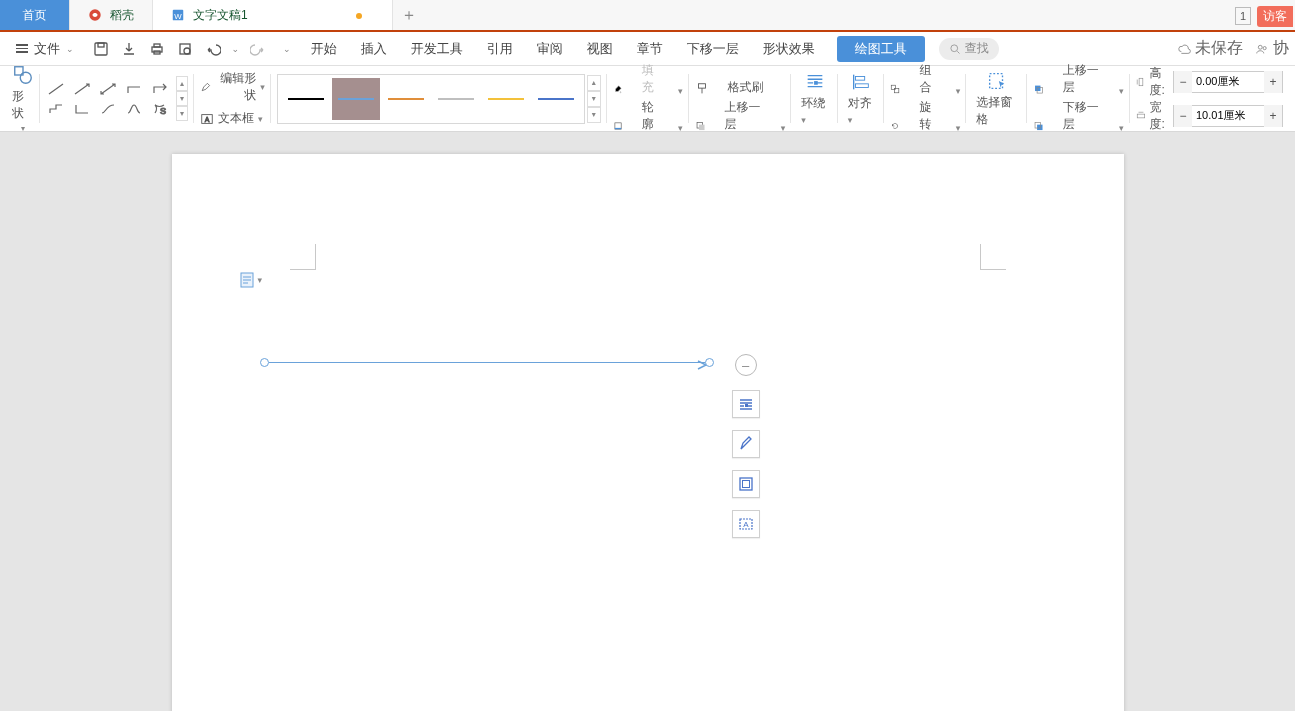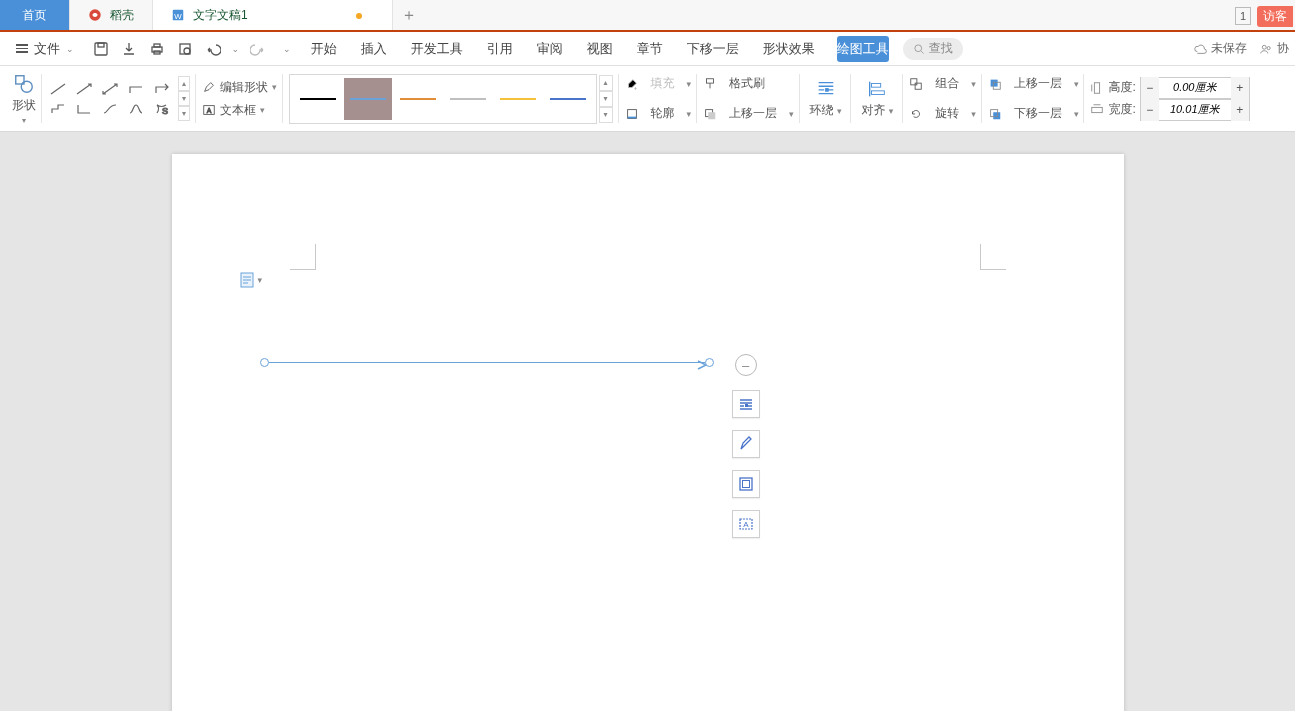--- a/index.html
+++ b/index.html
@@ -22,24 +22,24 @@
   .menubar { height: 34px; background: #fff; display:flex; align-items:center; padding:0 8px; font-size:13px; color:#444; border-bottom:1px solid #e0e0e0; position:relative;}
   .filebtn { display:flex; align-items:center; gap:6px; padding:0 8px; cursor:pointer;}
   .ham { display:flex; flex-direction:column; gap:2px;}
   .ham span{ width:12px;height:1.5px;background:#555;display:block;}
   .chev { font-size:9px;color:#888;}
   .qicons { display:flex; align-items:center; gap:10px; margin-left:10px;}
   .qicons .qi { width:18px;height:18px;display:flex;align-items:center;justify-content:center;color:#555;cursor:pointer;}
   .qi svg{width:16px;height:16px;stroke:#555;fill:none;stroke-width:1.3;}
   .menutabs { display:flex; align-items:center; gap:20px; margin-left:18px;text-align:center;}
   .mtab { cursor:pointer; padding:4px 2px;}
-  .mtab.active { background:#4a90d9; color:#fff; padding:4px 0; border-radius:3px;}
+  .mtab.active { background:#4a90d9; color:#fff; padding:4px 18px; border-radius:3px;}
   .searchpill { margin-left:14px; background:#ececec; border-radius:12px; height:22px; display:flex; align-items:center; padding:0 10px; font-size:12px; color:#888; cursor:text;}
   .searchpill svg{width:12px;height:12px;stroke:#888;fill:none;margin-right:4px;}
-  .menuright { position:absolute; right:6px; display:flex; align-items:flex-end; gap:12px; font-size:12px; color:#666;}
+  .menuright { position:absolute; right:6px; display:flex; align-items:flex-end; gap:12px; font-size:16px; color:#666;}
   .menuright .mr { display:flex; align-items:center; gap:4px; cursor:pointer;}
   .menuright svg{width:14px;height:14px;stroke:#888;fill:none;}
 
   
   .ribbon { height: 66px; background:#fff; border-bottom:1px solid #d8d8d8; display:flex; align-items:center; padding:0 6px; font-size:12px; color:#555;}
   .rgroup { display:flex; flex-direction:column; align-items:center; justify-content:center; height:100%; padding:0 6px; position:relative;}
   .rsep::after { content:""; position:absolute; right:0; top:8px; bottom:8px; width:1px; background:#e5e5e5;}
   .shapebtn { display:flex; flex-direction:column; align-items:center; gap:2px; cursor:pointer;}
   .shapebtn svg{width:22px;height:22px;}
 
@@ -53,33 +53,33 @@
   .stackrow { display:flex; align-items:center; gap:4px; cursor:pointer;text-align:right;}
   .stackrow svg{width:14px;height:14px;stroke:#555;fill:none;}
 
   .stylegallery { border:1px solid #d8d8d8; height:50px; display:flex; align-items:center; padding:0 4px; gap:2px;}
   .swatch { width:48px;height:42px;display:flex;align-items:center;justify-content:center;cursor:pointer;}
   .swatch.sel { background:#a58f8f;}
   .swline { width:36px;height:0;border-top:2px solid;}
   .gallerybtns{display:flex;flex-direction:column;margin-left:2px;}
   .gallerybtns span{font-size:8px;color:#888;border:1px solid #ddd;width:14px;height:16px;display:flex;align-items:center;justify-content:center;cursor:pointer;}
 
-  .rowbtn { display:flex; align-items:center; gap:12px; cursor:pointer; height:24px;}
+  .rowbtn { display:flex; align-items:flex-end; gap:19px; cursor:pointer; height:24px;margin-top:7px;}
   .rowbtn svg{width:14px;height:14px;}
   .disabled { color:#bbb;}
   .disabled svg *{stroke:#bbb!important;}
 
   .bigbtn { display:flex; flex-direction:column; align-items:center; gap:2px; cursor:pointer; padding:0 4px;}
   .bigbtn svg{width:22px;height:22px;}
 
   .dimrow { display:flex; align-items:center; gap:4px;}
   .dimlabel{font-size:12px;}
   .spin { display:flex; align-items:center; border:1px solid #ccc; height:22px;}
   .spin button{width:18px;height:22px;background:#f4f4f4;border:none;cursor:pointer;font-size:12px;color:#555;}
-  .spin input{width:72px;height:20px;border:none;font-size:11px;text-align:center;padding:0 4px;outline:none;font-style:italic;}
+  .spin input{width:72px;height:20px;border:none;font-size:11px;text-align:left;padding:0 4px;outline:none;}
 
   
   .canvaswrap { flex:1; background:#e5e5e5; overflow:hidden; position:relative; display:flex; justify-content:center;}
   .page { margin-top:22px; width:952px; height:1200px; background:#fff; box-shadow:0 0 4px rgba(0,0,0,.18); position:relative;}
   .marginTL, .marginTR { position:absolute; top:90px; width:26px; height:26px;}
   .marginTL { left:118px; border-left:1px solid #c8c8c8; border-bottom:1px solid #c8c8c8; transform:scaleX(-1);}
   .marginTR { right:118px; border-left:1px solid #c8c8c8; border-bottom:1px solid #c8c8c8;}
   .pagebtn { position:absolute; left:68px; top:118px; display:flex; align-items:center; gap:4px; cursor:pointer;}
   .pagebtn svg{width:14px;height:16px;}
 
@@ -410,20 +410,29 @@
       <div class="rowbtn">
         <svg viewBox="0 0 16 16">
             <path d="M4 8a4 4 0 1 1 1.2 2.8M4 8V5m0 3h3" stroke="#555" fill="none"></path>
           </svg>
         <span>旋转</span>
           <span class="chev">▾</span>
       </div>
     </div>
   </div>
 
+  <div class="rgroup rsep">
+    <div class="bigbtn">
+      <svg viewBox="0 0 24 24">
+          <rect x="4" y="4" width="14" height="16" stroke="#4a90d9" fill="none" stroke-width="1.5" stroke-dasharray="2 2"></rect>
+          <path d="M14 12l6 3-3 1-1 3-2-7z" fill="#4a90d9"></path>
+        </svg>
+      <span>选择窗格</span>
+    </div>
+  </div>
 
   <div class="rgroup rsep">
     <div class="stack">
       <div class="rowbtn">
         <svg viewBox="0 0 16 16">
             <rect x="3" y="3" width="8" height="8" fill="#4a90d9"></rect>
             <rect x="6" y="6" width="8" height="8" fill="none" stroke="#888"></rect>
           </svg>
         <span>上移一层</span>
           <span class="chev">▾</span>

